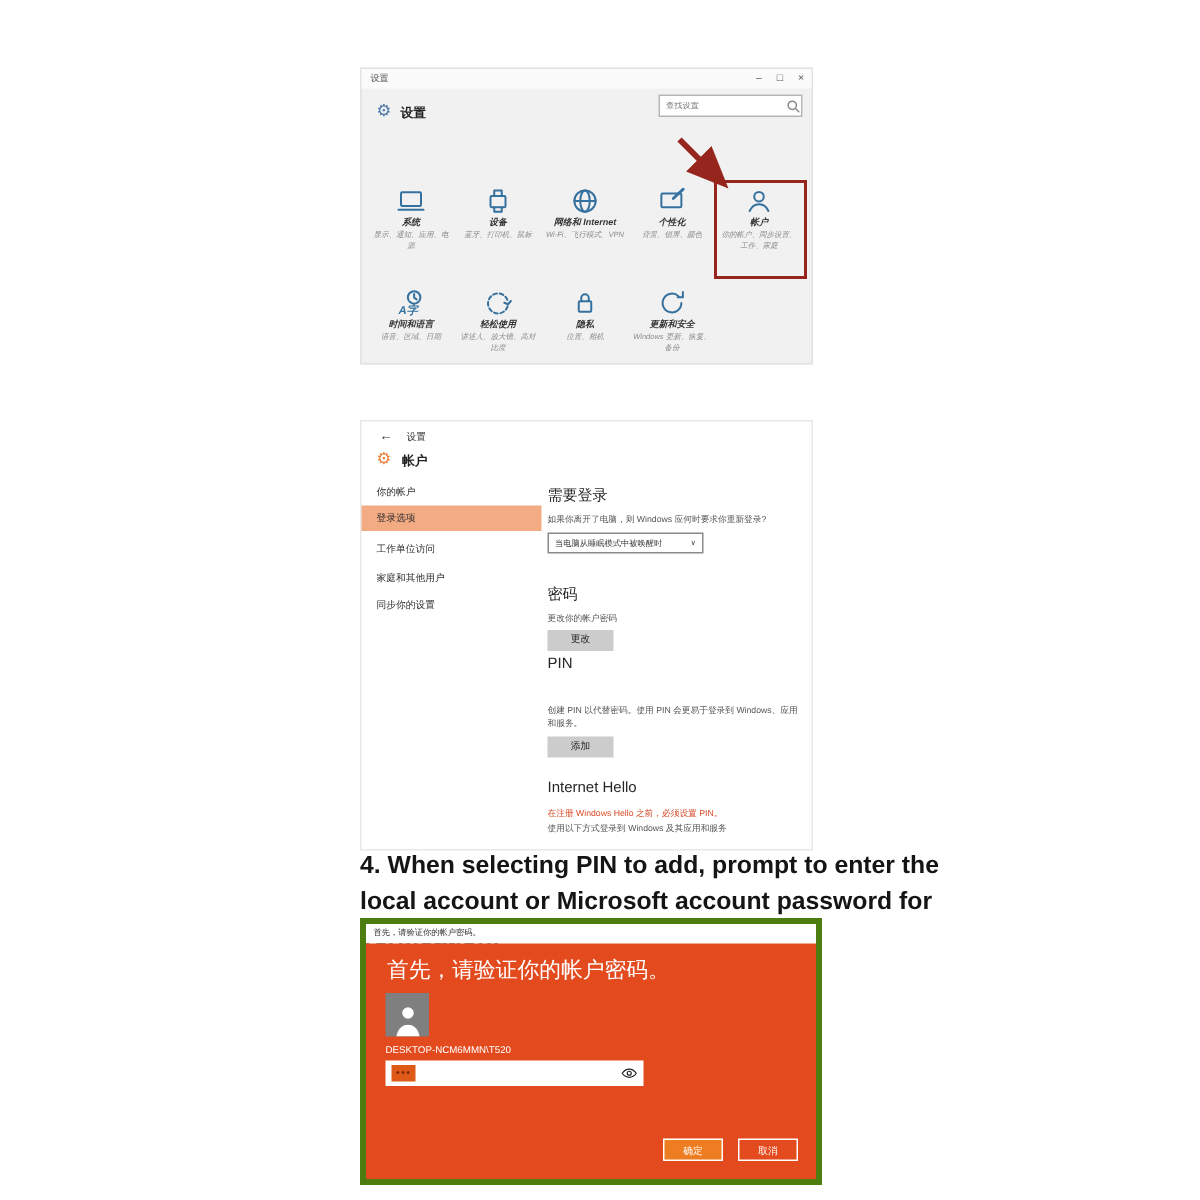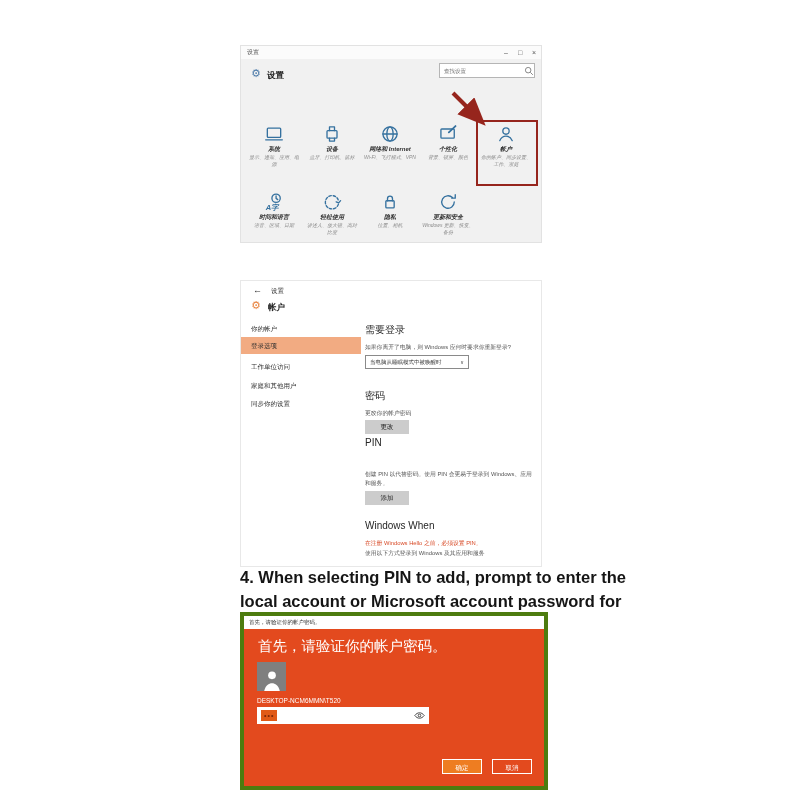--- a/index.html
+++ b/index.html
@@ -188,21 +188,21 @@
     </div>
 
     <div class="abs s2-h" style="left:124px;top:108px;">密码</div>
     <div class="abs s2-p" style="left:124px;top:128px;width:172px;">更改你的帐户密码</div>
     <div class="abs s2-btn" style="left:124px;top:139px;">更改</div>
 
     <div class="abs s2-h" style="left:124px;top:156px;">PIN</div>
     <div class="abs s2-p" style="left:124px;top:189px;width:172px;">创建 PIN 以代替密码。使用 PIN 会更易于登录到 Windows、应用和服务。</div>
     <div class="abs s2-btn" style="left:124px;top:210px;">添加</div>
 
-    <div class="abs s2-h" style="left:124px;top:239px;">Windows When</div>
+    <div class="abs s2-h" style="left:124px;top:239px;">Internet Hello</div>
     <div class="abs s2-p s2-red" style="left:124px;top:258px;width:172px;">在注册 Windows Hello 之前，必须设置 PIN。</div>
     <div class="abs s2-p" style="left:124px;top:268px;width:172px;">使用以下方式登录到 Windows 及其应用和服务</div>
   </div>
 
   <div class="abs step-text" style="left:240px;top:566px;width:392px;">4. When selecting PIN to add, prompt to enter the local account or Microsoft account password for verification:</div>
 
   <div class="abs shot3">
     <div class="abs s3-titlebar">
       <div class="s3-titletext">首先，请验证你的帐户密码。</div>
     </div>

